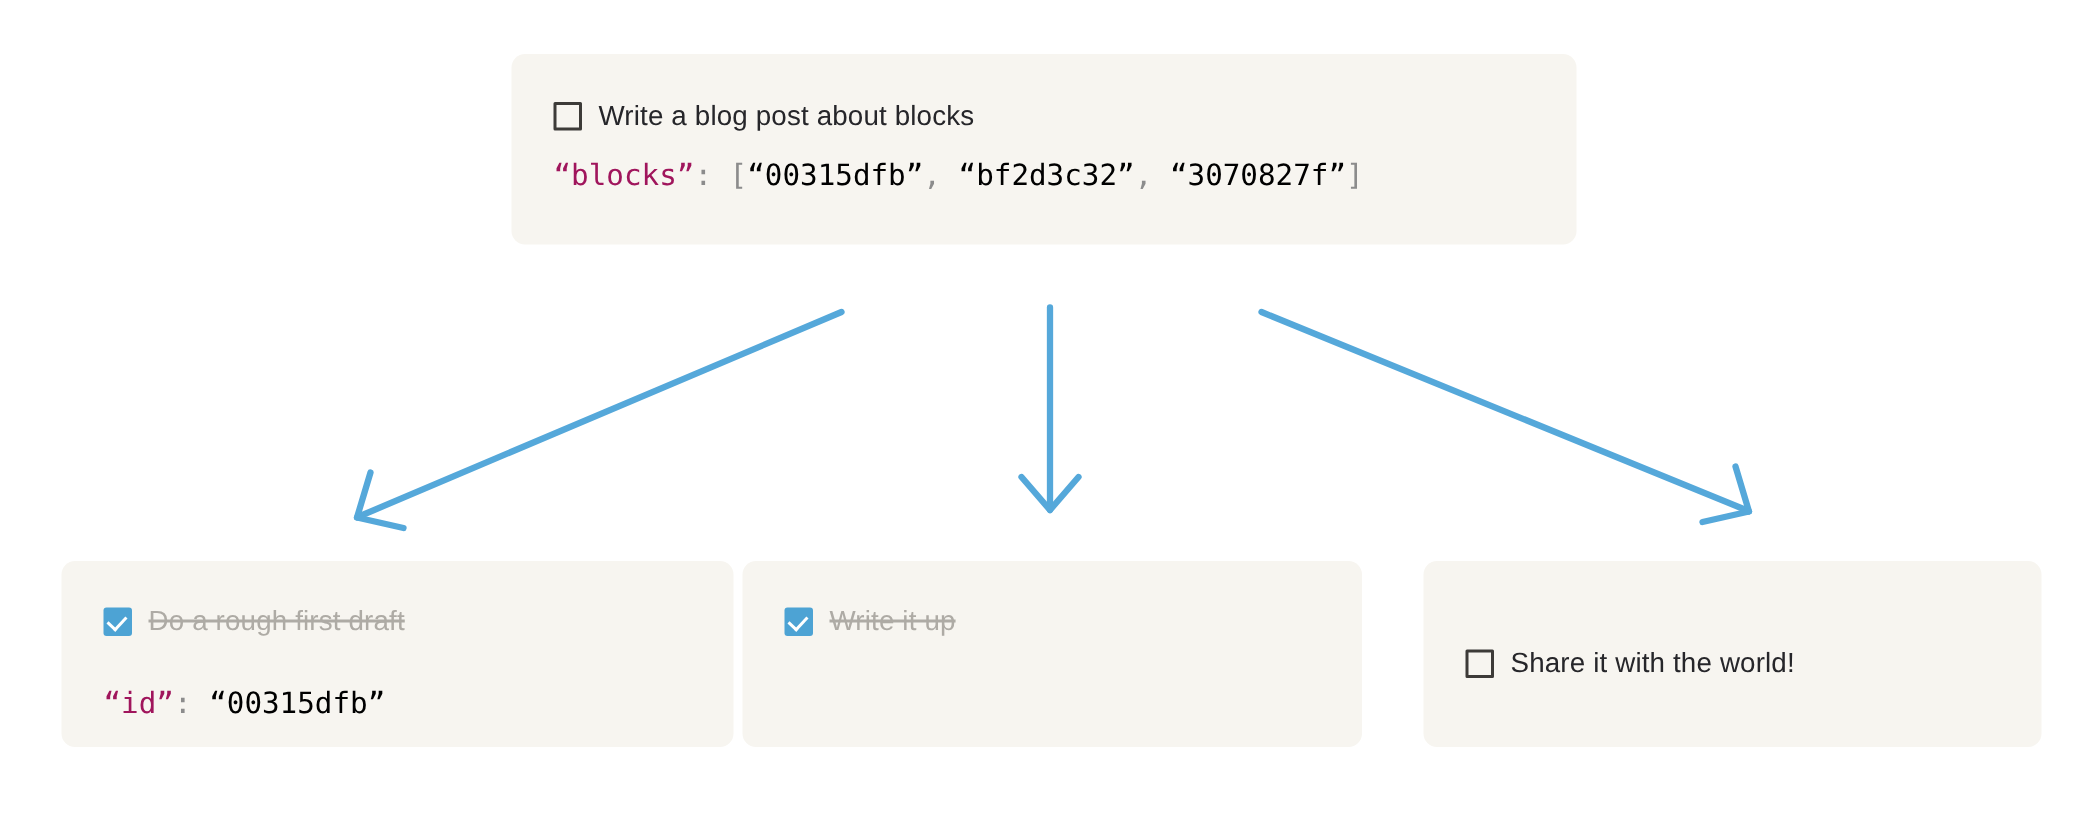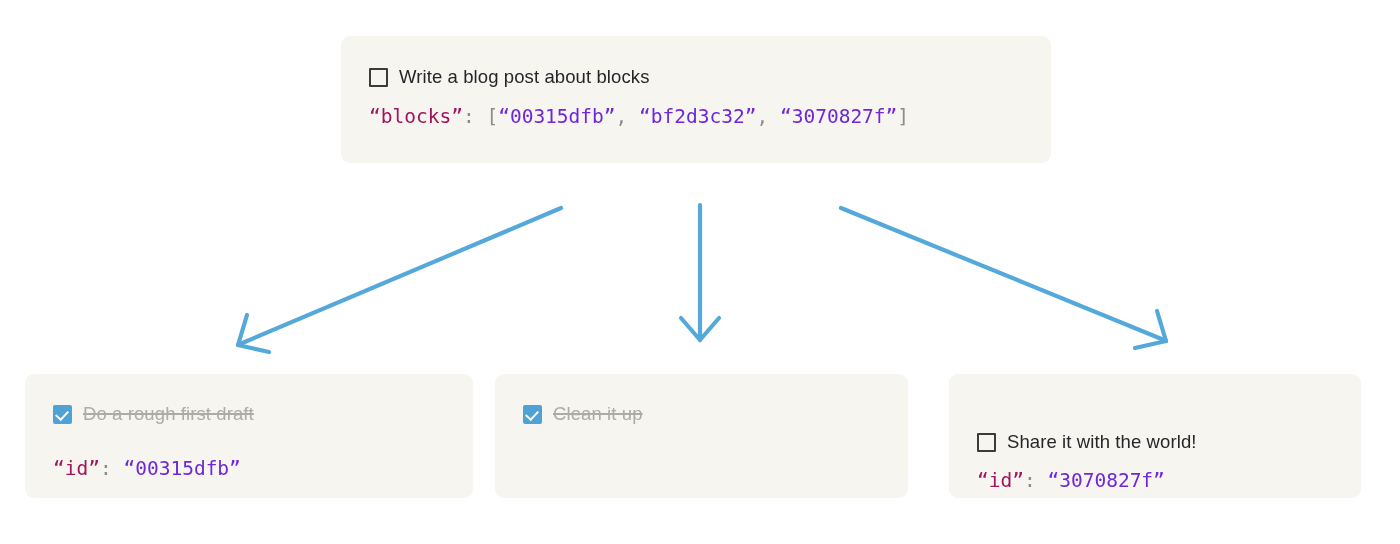--- a/index.html
+++ b/index.html
@@ -89,21 +89,21 @@
   
   .code-line {
     font-family: "DejaVu Sans Mono", "Liberation Mono", monospace;
     font-size: 19.5px;
     letter-spacing: 0px;
     white-space: nowrap;
     line-height: 30px;
   }
   .k-key   { color: #a0155c; }
   .k-punct { color: #8c8c8c; }
-  .k-str   { color: #6d28d9; }
+  .k-str   { color: #000000; }
 
   
   #arrows {
     position: absolute;
     left: 0;
     top: 0;
     width: 1400px;
     height: 544px;
     pointer-events: none;
   }
@@ -141,46 +141,43 @@
       <div class="todo-row">
         <span class="box-empty"></span>
         <span class="todo-label">Write a blog post about blocks</span>
       </div>
       <div class="code-line" style="margin-top:12px;">
         <span class="k-key">“blocks”</span><span class="k-punct">: </span><span class="k-punct">[</span><span class="k-str">“00315dfb”</span><span class="k-punct">, </span><span class="k-str">“bf2d3c32”</span><span class="k-punct">, </span><span class="k-str">“3070827f”</span><span class="k-punct">]</span>
       </div>
     </div>
   </div>
 
-  <div class="card" style="left:25px; top:374px; width:448px; height:124px;padding-left:24px;">
+  <div class="card" style="left:41px; top:374px; width:448px; height:124px;padding-left:24px;">
     <div class="card-inner" style="top:27px;">
       <div class="todo-row">
         <span class="box-checked"></span>
         <span class="todo-label done">Do a rough first draft</span>
       </div>
       <div class="code-line" style="margin-top:27px;">
         <span class="k-key">“id”</span><span class="k-punct">: </span><span class="k-str">“00315dfb”</span>
       </div>
     </div>
   </div>
 
   <div class="card" style="left:495px; top:374px; width:413px; height:124px;">
     <div class="card-inner" style="top:27px;">
       <div class="todo-row">
         <span class="box-checked"></span>
-        <span class="todo-label done">Clean it up</span>
+        <span class="todo-label done">Write it up</span>
       </div>
     </div>
   </div>
 
   <div class="card" style="left:949px; top:374px; width:412px; height:124px;">
     <div class="card-inner" style="top:27px;margin-top:28px;">
       <div class="todo-row">
         <span class="box-empty"></span>
         <span class="todo-label">Share it with the world!</span>
       </div>
-      <div class="code-line" style="margin-top:11px;">
-        <span class="k-key">“id”</span><span class="k-punct">: </span><span class="k-str">“3070827f”</span>
-      </div>
     </div>
   </div>
 
 </div>
 
 </body></html>

